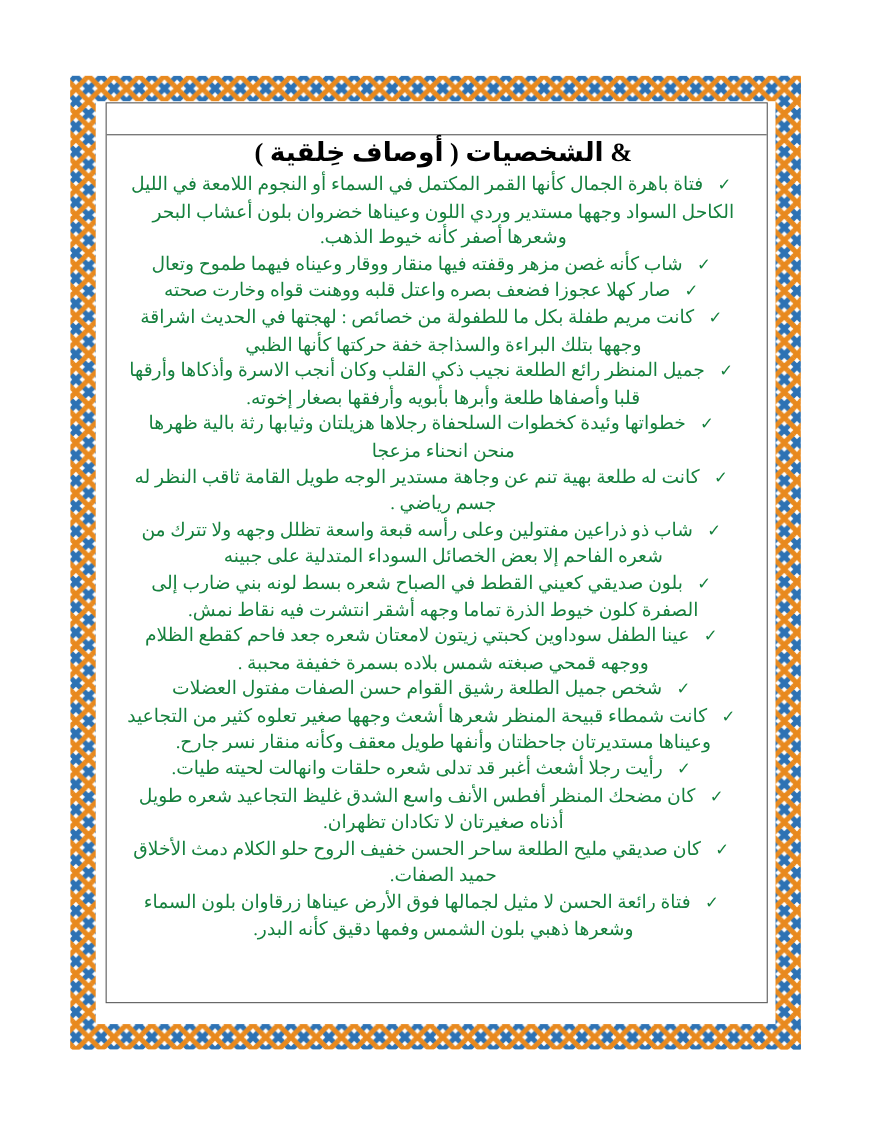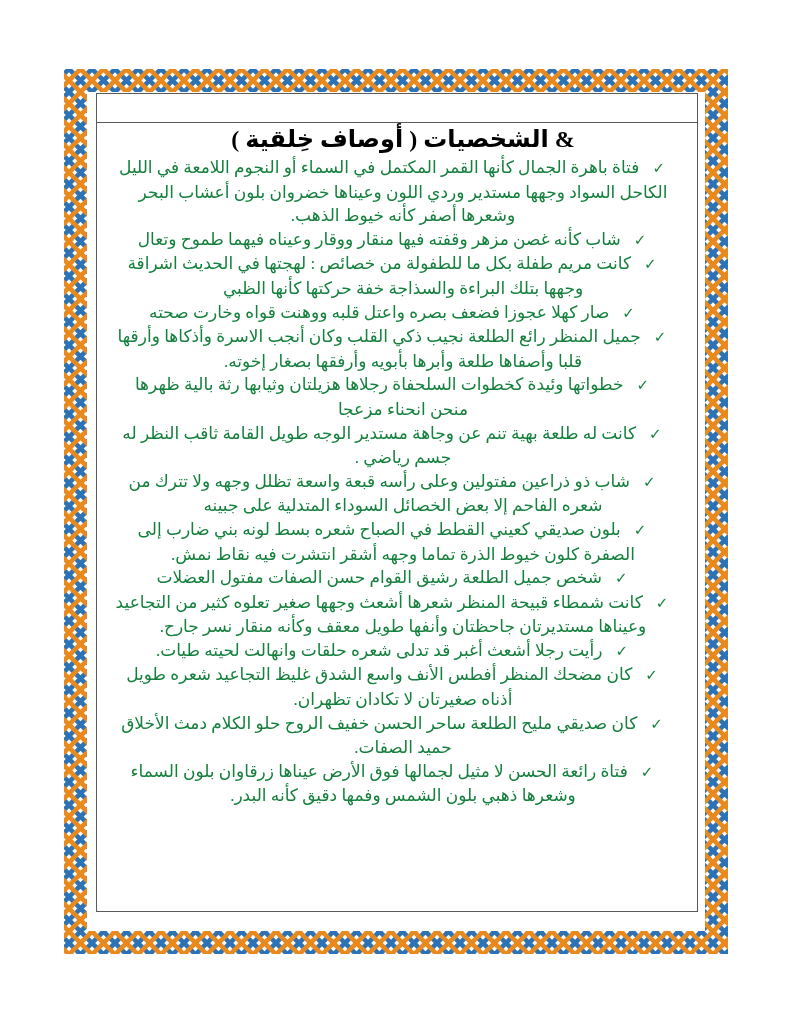--- a/index.html
+++ b/index.html
@@ -73,27 +73,28 @@
   </g>
 </svg>
 
 <div class="text-frame">
   <div class="header-strip"></div>
   <div class="content">
     <div class="doc-title">&amp; الشخصيات ( أوصاف خِلقية )</div>
     <div>
         <div class="item"><span class="check">✓</span><span>فتاة باهرة الجمال كأنها القمر المكتمل في السماء أو النجوم اللامعة في الليل الكاحل السواد وجهها مستدير وردي اللون وعيناها خضروان بلون أعشاب البحر وشعرها أصفر كأنه خيوط الذهب.</span></div>
         <div class="item"><span class="check">✓</span><span>شاب كأنه غصن مزهر وقفته فيها منقار ووقار وعيناه فيهما طموح وتعال</span></div>
+        <div class="item"><span class="check">✓</span><span>صار كهلا عجوزا فضعف بصره واعتل قلبه ووهنت قواه وخارت صحته</span></div>
         <div class="item"><span class="check">✓</span><span>كانت مريم طفلة بكل ما للطفولة من خصائص : لهجتها في الحديث اشراقة وجهها بتلك البراءة والسذاجة خفة حركتها كأنها الظبي</span></div>
-        <div class="item"><span class="check">✓</span><span>صار كهلا عجوزا فضعف بصره واعتل قلبه ووهنت قواه وخارت صحته</span></div>
         <div class="item"><span class="check">✓</span><span>جميل المنظر رائع الطلعة نجيب ذكي القلب وكان أنجب الاسرة وأذكاها وأرقها قلبا وأصفاها طلعة وأبرها بأبويه وأرفقها بصغار إخوته.</span></div>
         <div class="item"><span class="check">✓</span><span>خطواتها وئيدة كخطوات السلحفاة رجلاها هزيلتان وثيابها رثة بالية ظهرها منحن انحناء مزعجا</span></div>
         <div class="item"><span class="check">✓</span><span>كانت له طلعة بهية تنم عن وجاهة مستدير الوجه طويل القامة ثاقب النظر له جسم رياضي .</span></div>
         <div class="item"><span class="check">✓</span><span>شاب ذو ذراعين مفتولين وعلى رأسه قبعة واسعة تظلل وجهه ولا تترك من شعره الفاحم إلا بعض الخصائل السوداء المتدلية على جبينه</span></div>
         <div class="item"><span class="check">✓</span><span>بلون صديقي كعيني القطط في الصباح شعره بسط لونه بني ضارب إلى الصفرة كلون خيوط الذرة تماما وجهه أشقر انتشرت فيه نقاط نمش.</span></div>
+        <div class="item"><span class="check">✓</span><span>عينا الطفل سوداوين كحبتي زيتون لامعتان شعره جعد فاحم كقطع الظلام ووجهه قمحي صبغته شمس بلاده بسمرة خفيفة محببة .</span></div>
         <div class="item"><span class="check">✓</span><span>شخص جميل الطلعة رشيق القوام حسن الصفات مفتول العضلات</span></div>
         <div class="item"><span class="check">✓</span><span>كانت شمطاء قبيحة المنظر شعرها أشعث وجهها صغير تعلوه كثير من التجاعيد وعيناها مستديرتان جاحظتان وأنفها طويل معقف وكأنه منقار نسر جارح.</span></div>
         <div class="item"><span class="check">✓</span><span>رأيت رجلا أشعث أغبر قد تدلى شعره حلقات وانهالت لحيته طيات.</span></div>
         <div class="item"><span class="check">✓</span><span>كان مضحك المنظر أفطس الأنف واسع الشدق غليظ التجاعيد شعره طويل أذناه صغيرتان لا تكادان تظهران.</span></div>
         <div class="item"><span class="check">✓</span><span>كان صديقي مليح الطلعة ساحر الحسن خفيف الروح حلو الكلام دمث الأخلاق حميد الصفات.</span></div>
         <div class="item"><span class="check">✓</span><span>فتاة رائعة الحسن لا مثيل لجمالها فوق الأرض عيناها زرقاوان بلون السماء وشعرها ذهبي بلون الشمس وفمها دقيق كأنه البدر.</span></div>
       </div>
   </div>
 </div>
 

